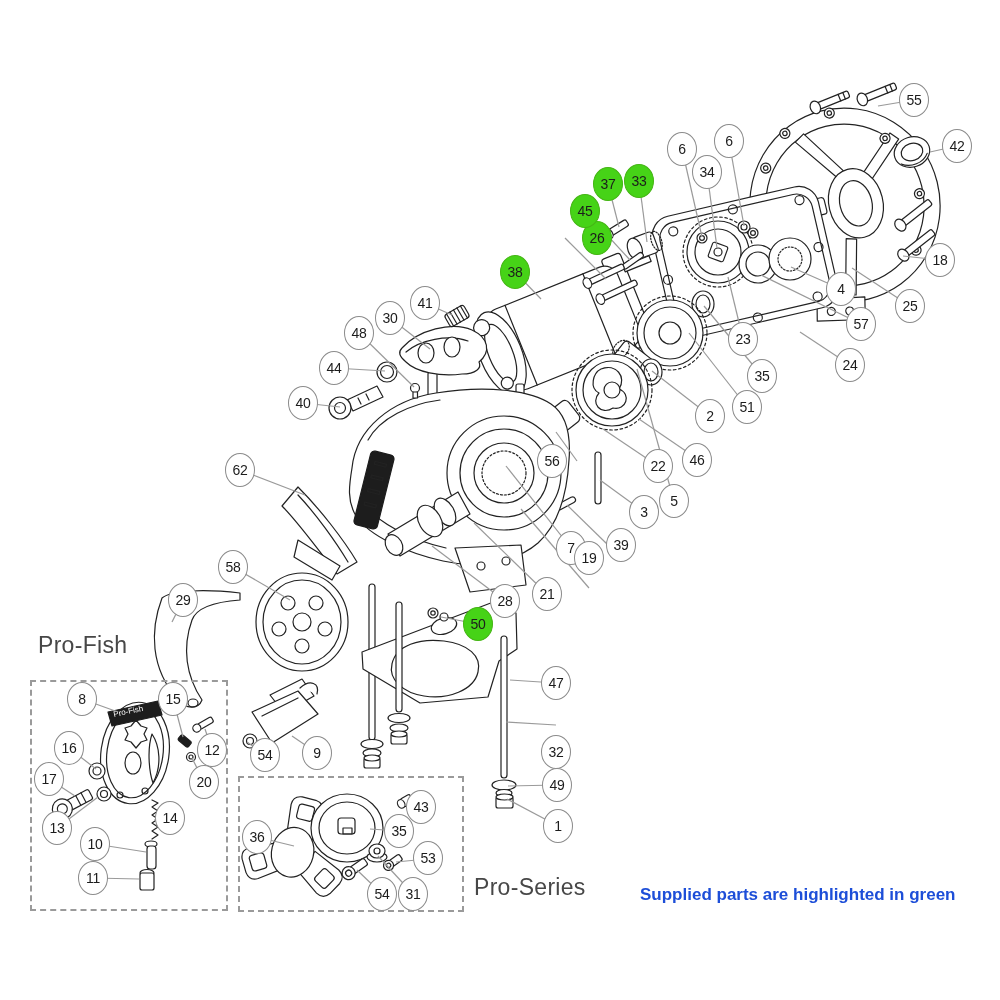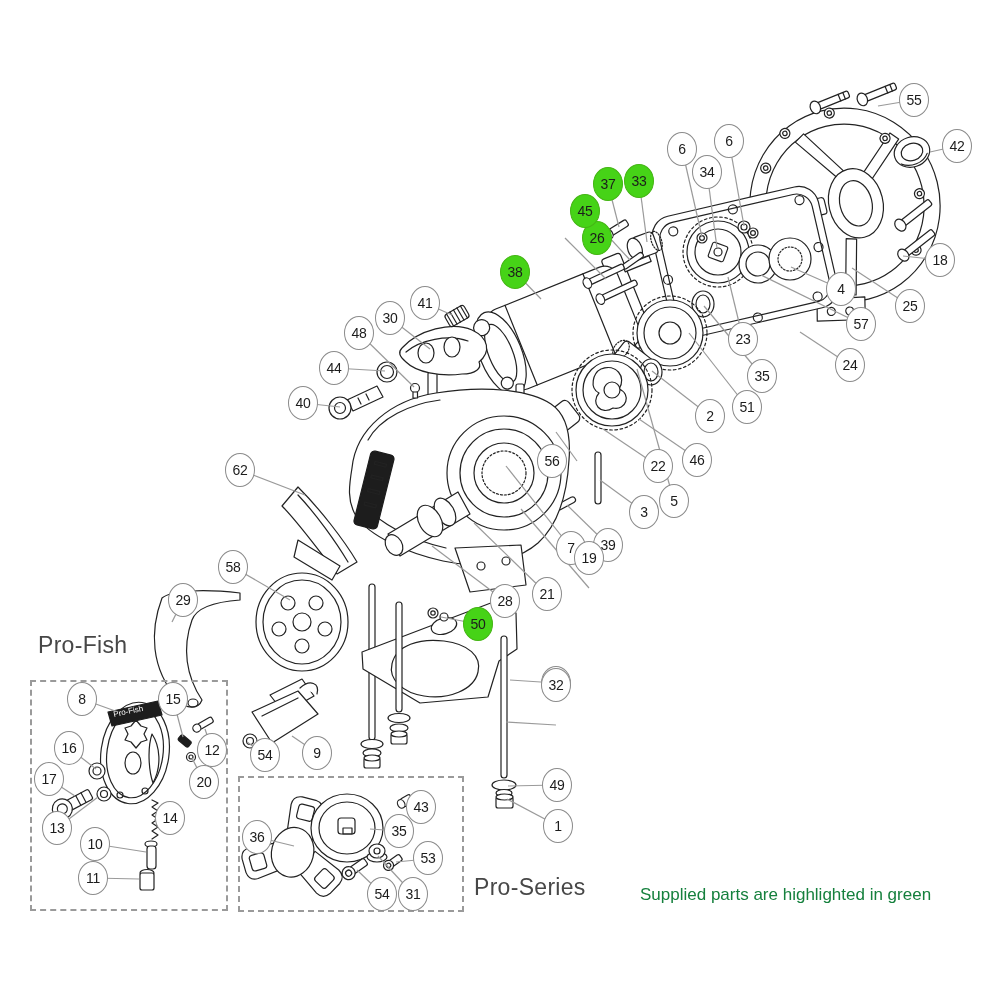--- a/index.html
+++ b/index.html
@@ -13,21 +13,21 @@
   .art .teeth{fill:none;}
   .art .hatch{fill:none;}
   .callout{position:absolute;width:30px;height:34px;border-radius:50%;
      background:#fff;border:1.4px solid var(--balloon-border,#8b8b8b);
      display:flex;align-items:center;justify-content:center;
      font-size:14px;color:#1c1c1c;letter-spacing:-0.3px;
      transform:translate(-50%,-50%);box-sizing:border-box;}
   .callout.green{background:var(--green,#46d317);border-color:#45b515;}
   .dash-box{position:absolute;border:2px dashed var(--dash,#9a9a9a);box-sizing:border-box;}
   .series-label{position:absolute;font-size:23px;color:#474747;letter-spacing:0.3px;}
-  .caption{position:absolute;font-size:17px;font-weight:normal;color:#15803d;}
+  .caption{position:absolute;font-size:17px;font-weight:bold;color:#1d4ed8;}
 </style>
 </head>
 <body>
 
 <div class="stage">
 
   <svg class="art" width="1000" height="1000" viewBox="0 0 1000 1000">
 
     <g transform="rotate(-14 845 205)">
       <ellipse class="w" cx="845" cy="205" rx="95" ry="97"></ellipse>
@@ -461,35 +461,35 @@
       <div class="callout" style="left: 850px; top: 365px;">24</div>
       <div class="callout" style="left: 743px; top: 339px;">23</div>
       <div class="callout" style="left: 762px; top: 376px;">35</div>
       <div class="callout" style="left: 747px; top: 407px;">51</div>
       <div class="callout" style="left: 710px; top: 416px;">2</div>
       <div class="callout" style="left: 697px; top: 460px;">46</div>
       <div class="callout" style="left: 658px; top: 466px;">22</div>
       <div class="callout" style="left: 552px; top: 461px;">56</div>
       <div class="callout" style="left: 674px; top: 501px;">5</div>
       <div class="callout" style="left: 644px; top: 512px;">3</div>
-      <div class="callout" style="left: 608px; top: 545px;">39</div>
+      <div class="callout" style="left: 621px; top: 545px;">39</div>
       <div class="callout" style="left: 571px; top: 548px;">7</div>
       <div class="callout" style="left: 589px; top: 558px;">19</div>
       <div class="callout" style="left: 547px; top: 594px;">21</div>
       <div class="callout" style="left: 505px; top: 601px;">28</div>
       <div class="callout" style="left: 425px; top: 303px;">41</div>
       <div class="callout" style="left: 390px; top: 318px;">30</div>
       <div class="callout" style="left: 359px; top: 333px;">48</div>
       <div class="callout" style="left: 334px; top: 368px;">44</div>
       <div class="callout" style="left: 303px; top: 403px;">40</div>
       <div class="callout" style="left: 240px; top: 470px;">62</div>
       <div class="callout" style="left: 233px; top: 567px;">58</div>
       <div class="callout" style="left: 183px; top: 600px;">29</div>
       <div class="callout" style="left: 556px; top: 683px;">47</div>
-      <div class="callout" style="left: 556px; top: 685px;">32</div>
+      <div class="callout" style="left: 556px; top: 752px;">32</div>
       <div class="callout" style="left: 557px; top: 785px;">49</div>
       <div class="callout" style="left: 558px; top: 826px;">1</div>
       <div class="callout green" style="left: 478px; top: 624px;">50</div>
       <div class="callout" style="left: 82px; top: 699px;">8</div>
       <div class="callout" style="left: 173px; top: 699px;">15</div>
       <div class="callout" style="left: 69px; top: 748px;">16</div>
       <div class="callout" style="left: 49px; top: 779px;">17</div>
       <div class="callout" style="left: 212px; top: 750px;">12</div>
       <div class="callout" style="left: 204px; top: 782px;">20</div>
       <div class="callout" style="left: 57px; top: 828px;">13</div>

